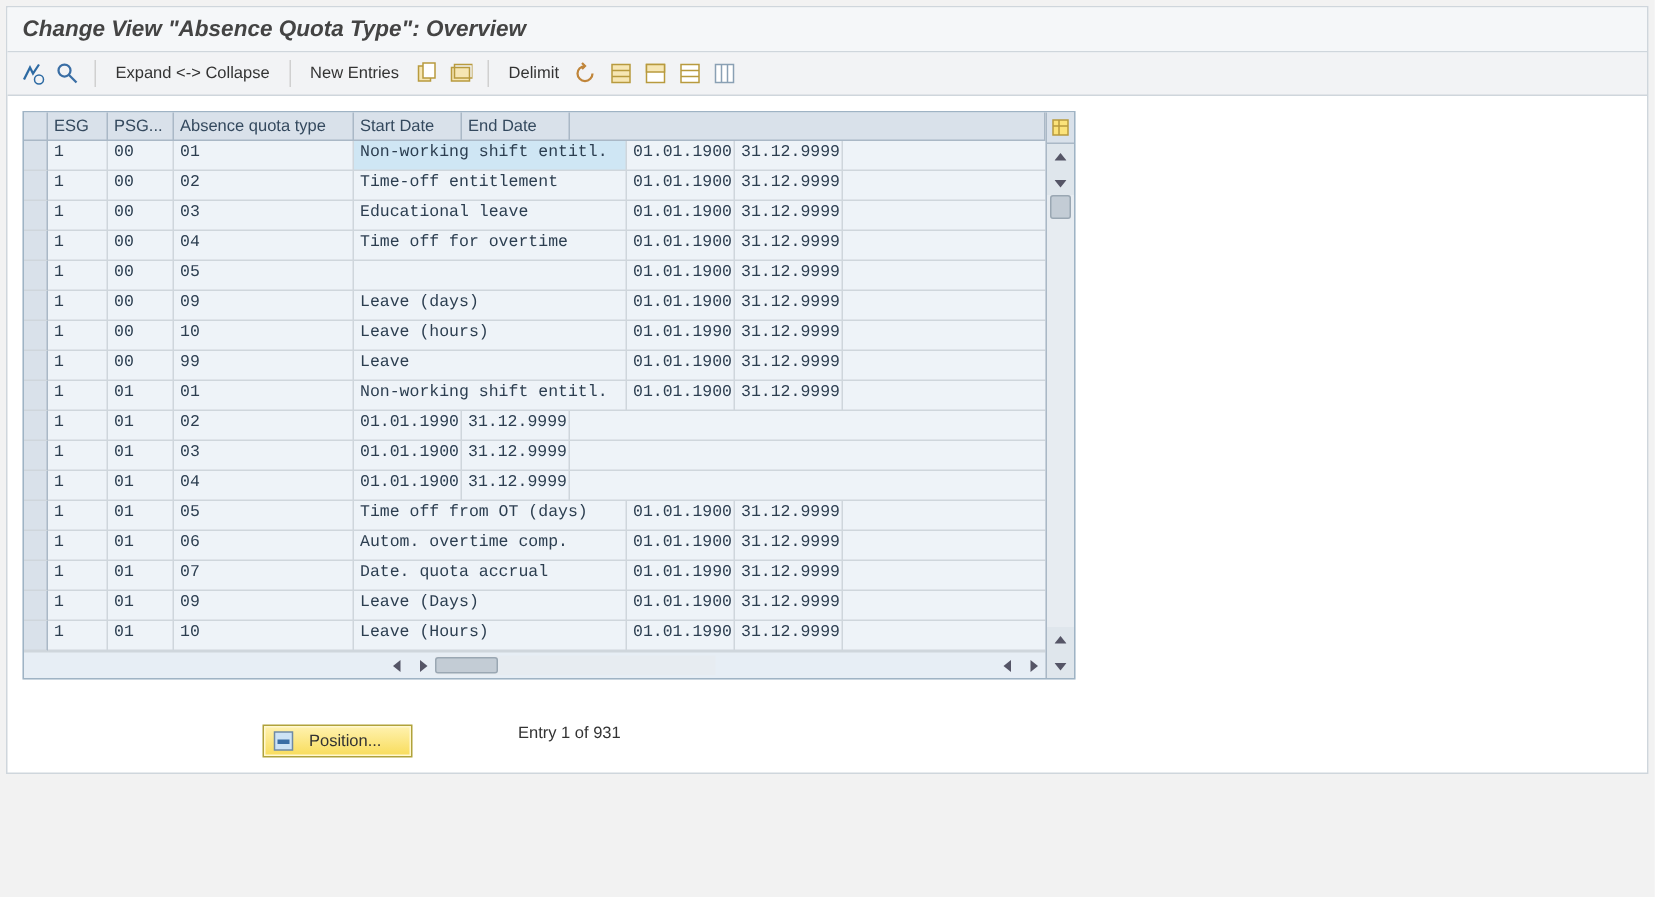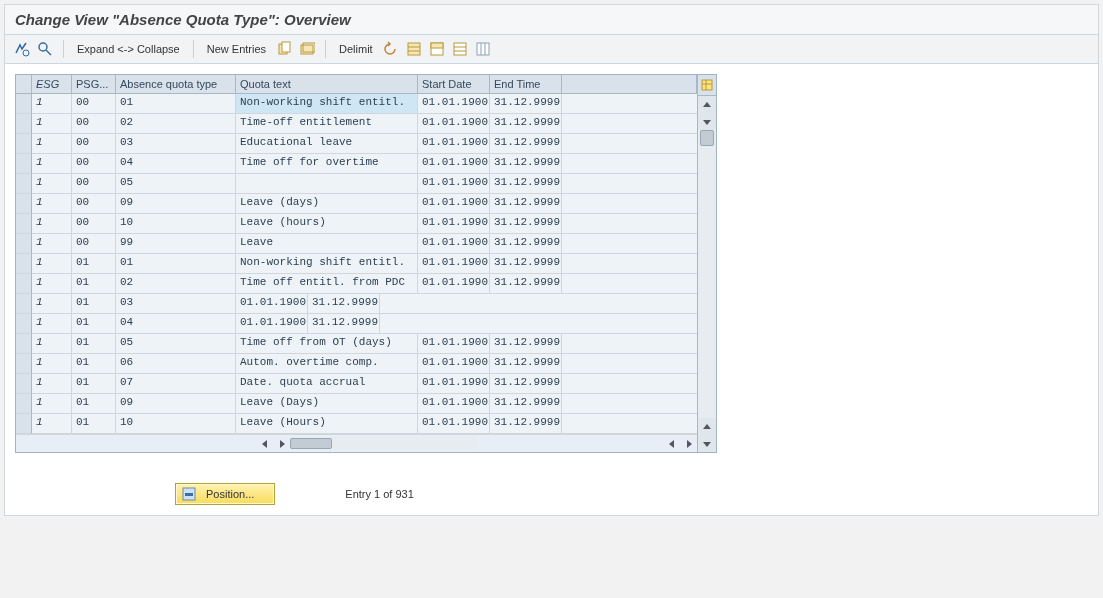--- a/index.html
+++ b/index.html
@@ -12,37 +12,37 @@
   .sep{width:1px;height:18px;background:#d0d0d0;margin:0 4px;}
   .content{padding:10px;}
   .tablewrap{display:flex;width:700px;border:1px solid #9fb3c4;background:#e7eef5;}
   .headercell{background:#d9e1ea;border-right:1px solid #aab8c6;border-bottom:1px solid #aab8c6;padding:3px 4px;color:#34495e;white-space:nowrap;overflow:hidden;text-overflow:ellipsis;box-sizing:border-box;}
   .headerrow{display:flex;}
   .row{display:flex;height:20px;}
   .selcell{width:16px;background:#d9e1ea;border-right:1px solid #aab8c6;border-bottom:1px solid #cfd6dc;box-sizing:border-box;}
   .cell{background:#eef3f8;border-right:1px solid #cfd6dc;border-bottom:1px solid #cfd6dc;padding:2px 4px;box-sizing:border-box;white-space:nowrap;overflow:hidden;font-family:"Lucida Console","Courier New",monospace;font-size:11px;color:#2c3e50;}
   .cell.num{text-align:left;}
   .cell.sel{background:#cfe6f4;}
-  .colESG{width:40px;font-style:italic;}
+  .colESG{width:40px;}
   .colPSG{width:44px;}
   .colAQT{width:120px;}
   .colQT{width:182px;}
   .colSD{width:72px;}
   .colED{width:72px;}
   .colPad{flex:1;background:#eef3f8;border-bottom:1px solid #cfd6dc;}
   .vscroll{width:18px;display:flex;flex-direction:column;background:#dfe6ec;border-left:1px solid #aab8c6;}
   .vconfig{height:20px;background:#d9e1ea;border-bottom:1px solid #aab8c6;display:flex;align-items:center;justify-content:center;cursor:pointer;}
   .vbtn{height:17px;display:flex;align-items:center;justify-content:center;cursor:pointer;}
   .vtrack{flex:1;background:#e7ecf1;position:relative;}
   .vthumb{position:absolute;top:0;left:2px;right:2px;height:14px;background:#c3ccd5;border:1px solid #9aa7b3;border-radius:2px;}
   .hscroll{display:flex;align-items:center;height:17px;background:#e7eef5;border-top:1px solid #cfd6dc;}
   .hbtn{width:17px;height:17px;display:flex;align-items:center;justify-content:center;cursor:pointer;}
   .htrack{flex:1;background:#e7ecf1;position:relative;height:13px;}
   .hthumb{position:absolute;left:0;top:1px;bottom:1px;width:40px;background:#c3ccd5;border:1px solid #9aa7b3;border-radius:2px;}
-  .footer{margin-top:30px;display:flex;align-items:center;gap:70px;padding-left:160px;}
+  .footer{margin-top:30px;display:flex;gap:70px;padding-left:160px;}
   .posbtn{display:inline-flex;align-items:center;gap:10px;background:linear-gradient(#fff2b0,#f8dc5a);border:1px solid #b0a23a;padding:3px 20px 3px 6px;cursor:pointer;color:#333;box-shadow:inset 0 0 0 1px #fff8d0;}
   .posicon{width:14px;height:14px;}
   svg{display:block;}
 </style>
 </head>
 <body>
 
 <div class="frame">
   <div class="titlebar">Change View "Absence Quota Type": Overview</div>
 
@@ -113,23 +113,22 @@
   </div>
 
   <div class="content">
     <div class="tablewrap">
       <div style="flex:1;display:flex;flex-direction:column;">
         <div class="headerrow">
           <div class="headercell" style="width:16px"></div>
           <div class="headercell colESG">ESG</div>
           <div class="headercell colPSG">PSG...</div>
           <div class="headercell colAQT">Absence quota type</div>
-          <div class="headercell colQT">Quota text</div>
           <div class="headercell colSD">Start Date</div>
-          <div class="headercell colED">End Time</div>
+          <div class="headercell colED">End Date</div>
           <div class="headercell" style="flex:1"></div>
         </div>
         <div id="tbody">
             <div class="row">
               <div class="selcell"></div>
               <div class="cell colESG">1</div>
               <div class="cell colPSG num">00</div>
               <div class="cell colAQT num">01</div>
               <div class="cell colQT sel">Non-working shift entitl.</div>
               <div class="cell colSD">01.01.1900</div>
@@ -214,21 +213,20 @@
               <div class="cell colQT">Non-working shift entitl.</div>
               <div class="cell colSD">01.01.1900</div>
               <div class="cell colED">31.12.9999</div>
               <div class="colPad"></div>
             </div>
             <div class="row">
               <div class="selcell"></div>
               <div class="cell colESG">1</div>
               <div class="cell colPSG num">01</div>
               <div class="cell colAQT num">02</div>
-              <div class="cell colQT">Time off entitl. from PDC</div>
               <div class="cell colSD">01.01.1990</div>
               <div class="cell colED">31.12.9999</div>
               <div class="colPad"></div>
             </div>
             <div class="row">
               <div class="selcell"></div>
               <div class="cell colESG">1</div>
               <div class="cell colPSG num">01</div>
               <div class="cell colAQT num">03</div>
               <div class="cell colSD">01.01.1900</div>

